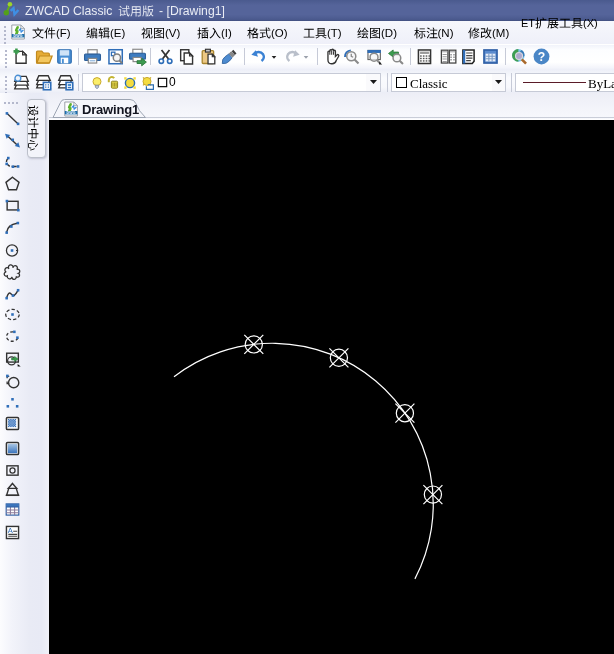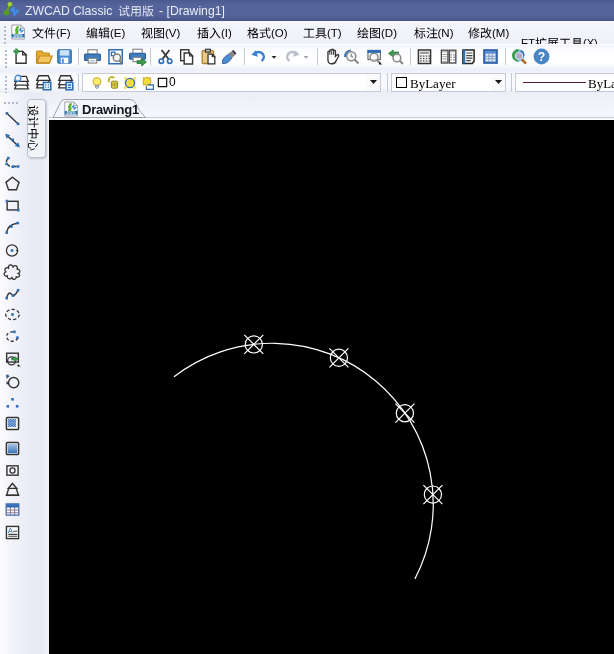--- a/index.html
+++ b/index.html
@@ -110,21 +110,21 @@
   </div>
 <div class="ab run" style="left:468px;top:26px;height:14px">
     <svg class="" style="margin-bottom:1px" width="24" height="12" viewBox="0 -880 2000 1000" fill="#000">
       <g transform="scale(1 -1)">
         <path transform="translate(0 0)" d="M698 386C644 334 543 287 454 260C468 248 486 230 496 215C591 247 694 299 755 362ZM794 287C726 216 594 159 467 130C482 116 497 95 506 80C641 117 774 179 850 263ZM887 179C798 76 614 12 413 -17C428 -33 444 -59 452 -77C664 -40 852 32 952 151ZM306 561V78H370V561ZM553 668H832C798 613 749 566 692 528C630 570 584 619 553 668ZM565 841C523 733 451 629 370 562C387 552 415 530 428 518C458 546 488 579 517 616C545 574 584 532 633 494C554 452 462 424 371 407C384 393 400 366 407 350C507 371 605 404 690 454C756 412 836 378 930 356C939 373 958 402 972 416C887 432 813 459 750 492C827 548 890 620 928 712L885 734L871 731H590C607 761 621 792 634 823ZM235 834C187 679 107 526 20 426C33 407 53 367 59 349C92 388 123 432 153 481V-80H224V614C255 678 282 747 304 815Z"></path>
         <path transform="translate(1000 0)" d="M602 585H808C787 454 755 343 706 251C657 345 622 455 598 574ZM76 770V696H357V484H89V103C89 66 73 53 58 46C71 27 83 -10 88 -32C111 -13 148 6 439 117C436 134 431 166 430 188L165 93V410H429L424 404C440 392 470 363 482 350C508 385 532 425 553 469C581 362 616 264 662 181C602 97 522 32 416 -16C431 -32 453 -66 461 -84C563 -33 643 31 706 111C761 32 830 -32 915 -75C927 -55 950 -27 968 -12C879 29 808 94 751 177C817 286 859 420 886 585H952V655H626C643 710 658 768 670 827L596 840C565 676 510 517 431 413V770Z"></path>
       </g>
     </svg>
     <span style="font-size:11.5px;color:#000;line-height:13px">(M)</span>
   </div>
-<div class="ab run" style="left:521px;top:36px;height:14px">
+<div class="ab run" style="left:521px;top:16px;height:14px">
     <span style="font-size:11px;color:#000;line-height:13px">ET</span>
     <svg class="" style="margin-bottom:1px" width="48" height="12" viewBox="0 -880 4000 1000" fill="#000">
       <g transform="scale(1 -1)">
         <path transform="translate(0 0)" d="M174 839V638H55V567H174V347C123 332 77 319 40 309L60 233L174 270V14C174 0 169 -4 157 -4C145 -5 106 -5 63 -4C73 -25 83 -57 85 -76C148 -77 188 -74 212 -61C238 -49 247 -28 247 14V294L359 330L349 401L247 369V567H356V638H247V839ZM611 812C632 774 657 725 671 688H422V438C422 293 411 97 300 -42C318 -50 349 -71 362 -85C479 62 497 282 497 437V616H953V688H715L746 700C732 736 703 792 677 834Z"></path>
         <path transform="translate(1000 0)" d="M313 -81V-80C332 -68 364 -60 615 3C613 17 615 46 618 65L402 17V222H540C609 68 736 -35 916 -81C925 -61 945 -34 961 -19C874 -1 798 31 737 76C789 104 850 141 897 177L840 217C803 186 742 145 691 116C659 147 632 182 611 222H950V288H741V393H910V457H741V550H670V457H469V550H400V457H249V393H400V288H221V222H331V60C331 15 301 -8 282 -18C293 -32 308 -63 313 -81ZM469 393H670V288H469ZM216 727H815V625H216ZM141 792V498C141 338 132 115 31 -42C50 -50 83 -69 98 -81C202 83 216 328 216 498V559H890V792Z"></path>
         <path transform="translate(2000 0)" d="M52 72V-3H951V72H539V650H900V727H104V650H456V72Z"></path>
         <path transform="translate(3000 0)" d="M605 84C716 32 832 -32 902 -81L962 -25C887 22 766 86 653 137ZM328 133C266 79 141 12 40 -26C58 -40 83 -65 95 -81C196 -40 319 25 399 88ZM212 792V209H52V141H951V209H802V792ZM284 209V300H727V209ZM284 586H727V501H284ZM284 644V730H727V644ZM284 444H727V357H284Z"></path>
       </g>
     </svg>
     <span style="font-size:11px;color:#000;line-height:13px">(X)</span>
@@ -333,21 +333,21 @@
   </svg>
 <div class="ab" style="left:169px;top:76px;font-size:12px;color:#000;line-height:13px">0</div>
 <div class="ab" style="left:366px;top:73.5px;width:14px;height:17px;background:#fafafc;display:flex;align-items:center;justify-content:center">
     <svg width="7" height="4" viewBox="0 0 7 4">
       <path d="M0 0 h7 l-3.5 4 Z" fill="#1a1a1a"></path>
     </svg>
   </div>
 <div class="ab" style="left:386.5px;top:73px;width:1px;height:19px;background:#c6cad7"></div>
 <div class="ab" style="left:391px;top:72.5px;width:115px;height:19px;background:#fff;border:1px solid #c6cad6"></div>
 <div class="ab" style="left:395.5px;top:76.5px;width:11px;height:11px;background:#fff;border:1.4px solid #000"></div>
-<div class="ab" style="left:410px;top:75.5px;font-family:'Liberation Serif',serif;font-size:13px;color:#000">ByLayer</div>
+<div class="ab" style="left:410px;top:75.5px;font-family:'Liberation Serif',serif;font-size:13px;color:#000">Classic</div>
 <div class="ab" style="left:492px;top:73.5px;width:13px;height:17px;background:#fafafc;display:flex;align-items:center;justify-content:center">
     <svg width="7" height="4" viewBox="0 0 7 4">
       <path d="M0 0 h7 l-3.5 4 Z" fill="#1a1a1a"></path>
     </svg>
   </div>
 <div class="ab" style="left:511px;top:73px;width:1px;height:19px;background:#c6cad7"></div>
 <div class="ab" style="left:515px;top:72.5px;width:99px;height:19px;background:#fff;border:1px solid #c6cad6;border-right:none"></div>
 <div class="ab" style="left:523px;top:82px;width:63px;height:1.3px;background:#5a1b28"></div>
 <div class="ab" style="left:588px;top:75.5px;font-family:'Liberation Serif',serif;font-size:13px;color:#000">ByLa</div>
 <div class="ab" style="left:0;top:93px;width:614px;height:27px;background:linear-gradient(180deg,#edeef6,#f8f9fd)"></div>

